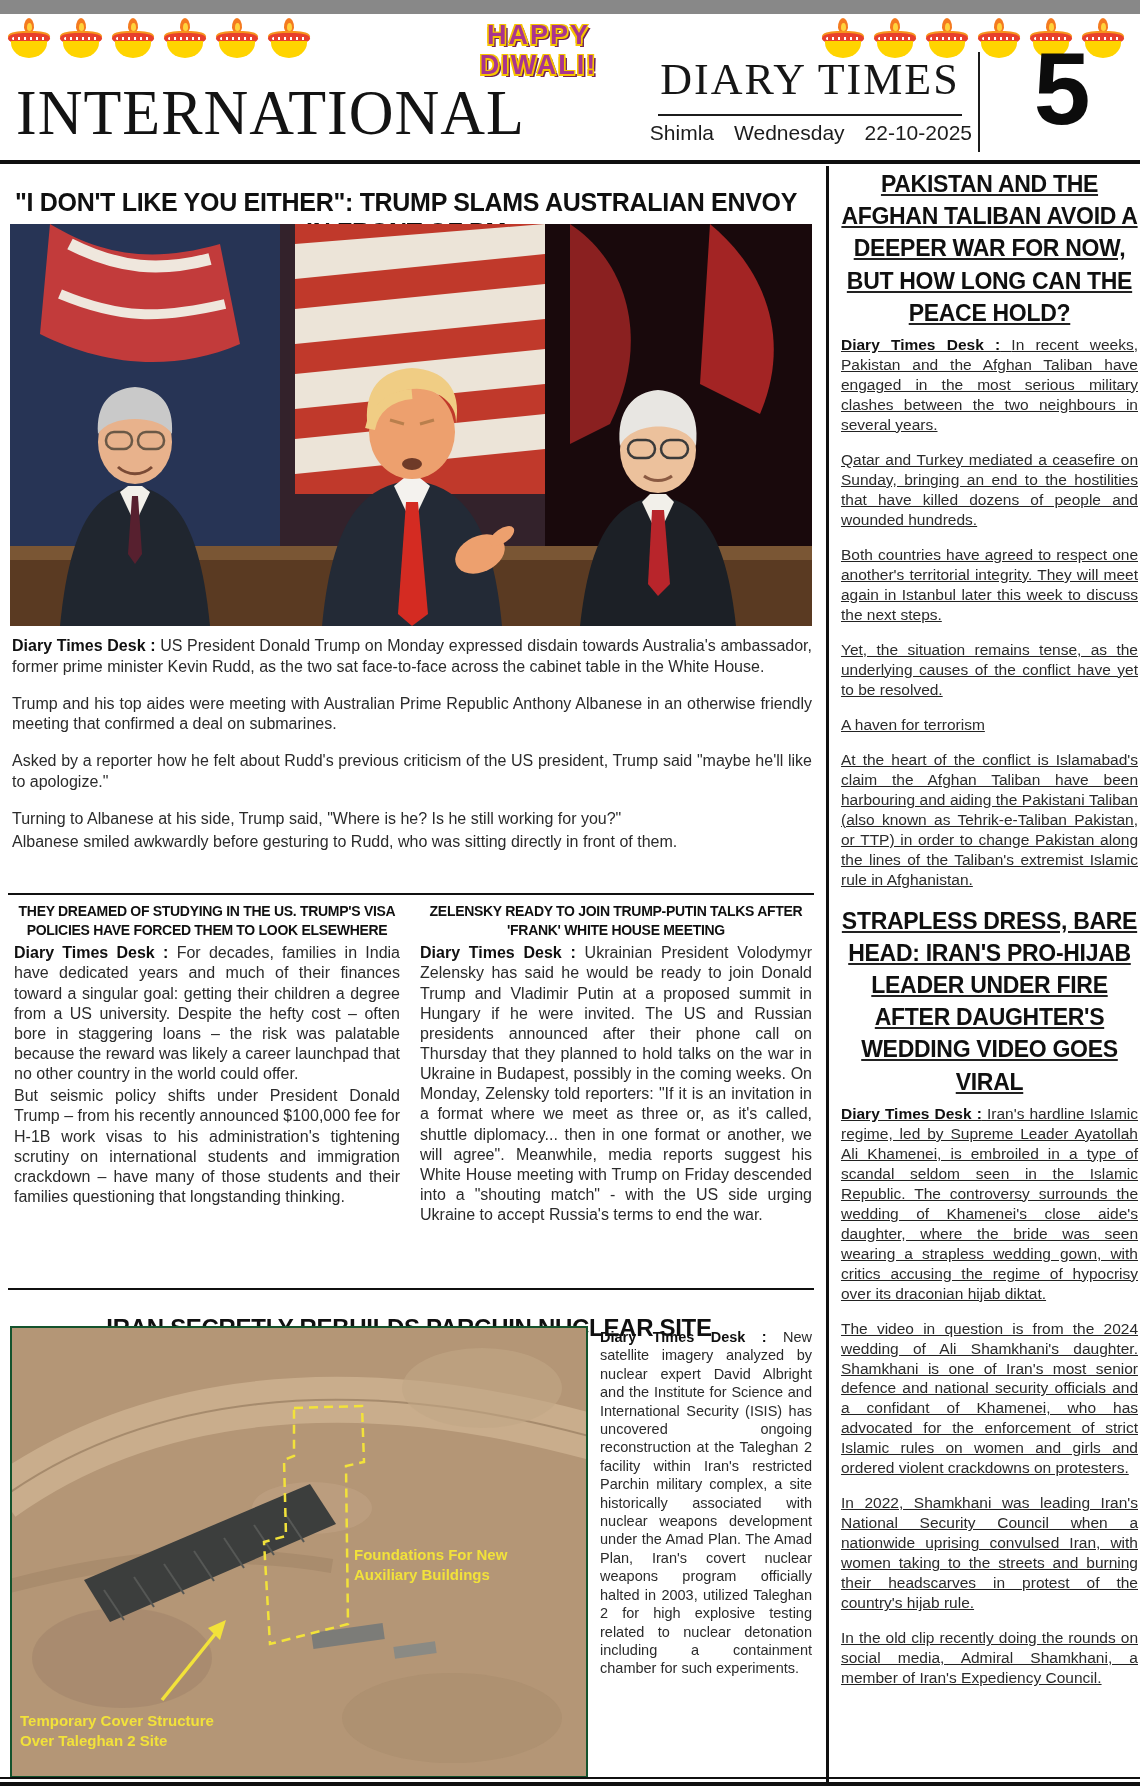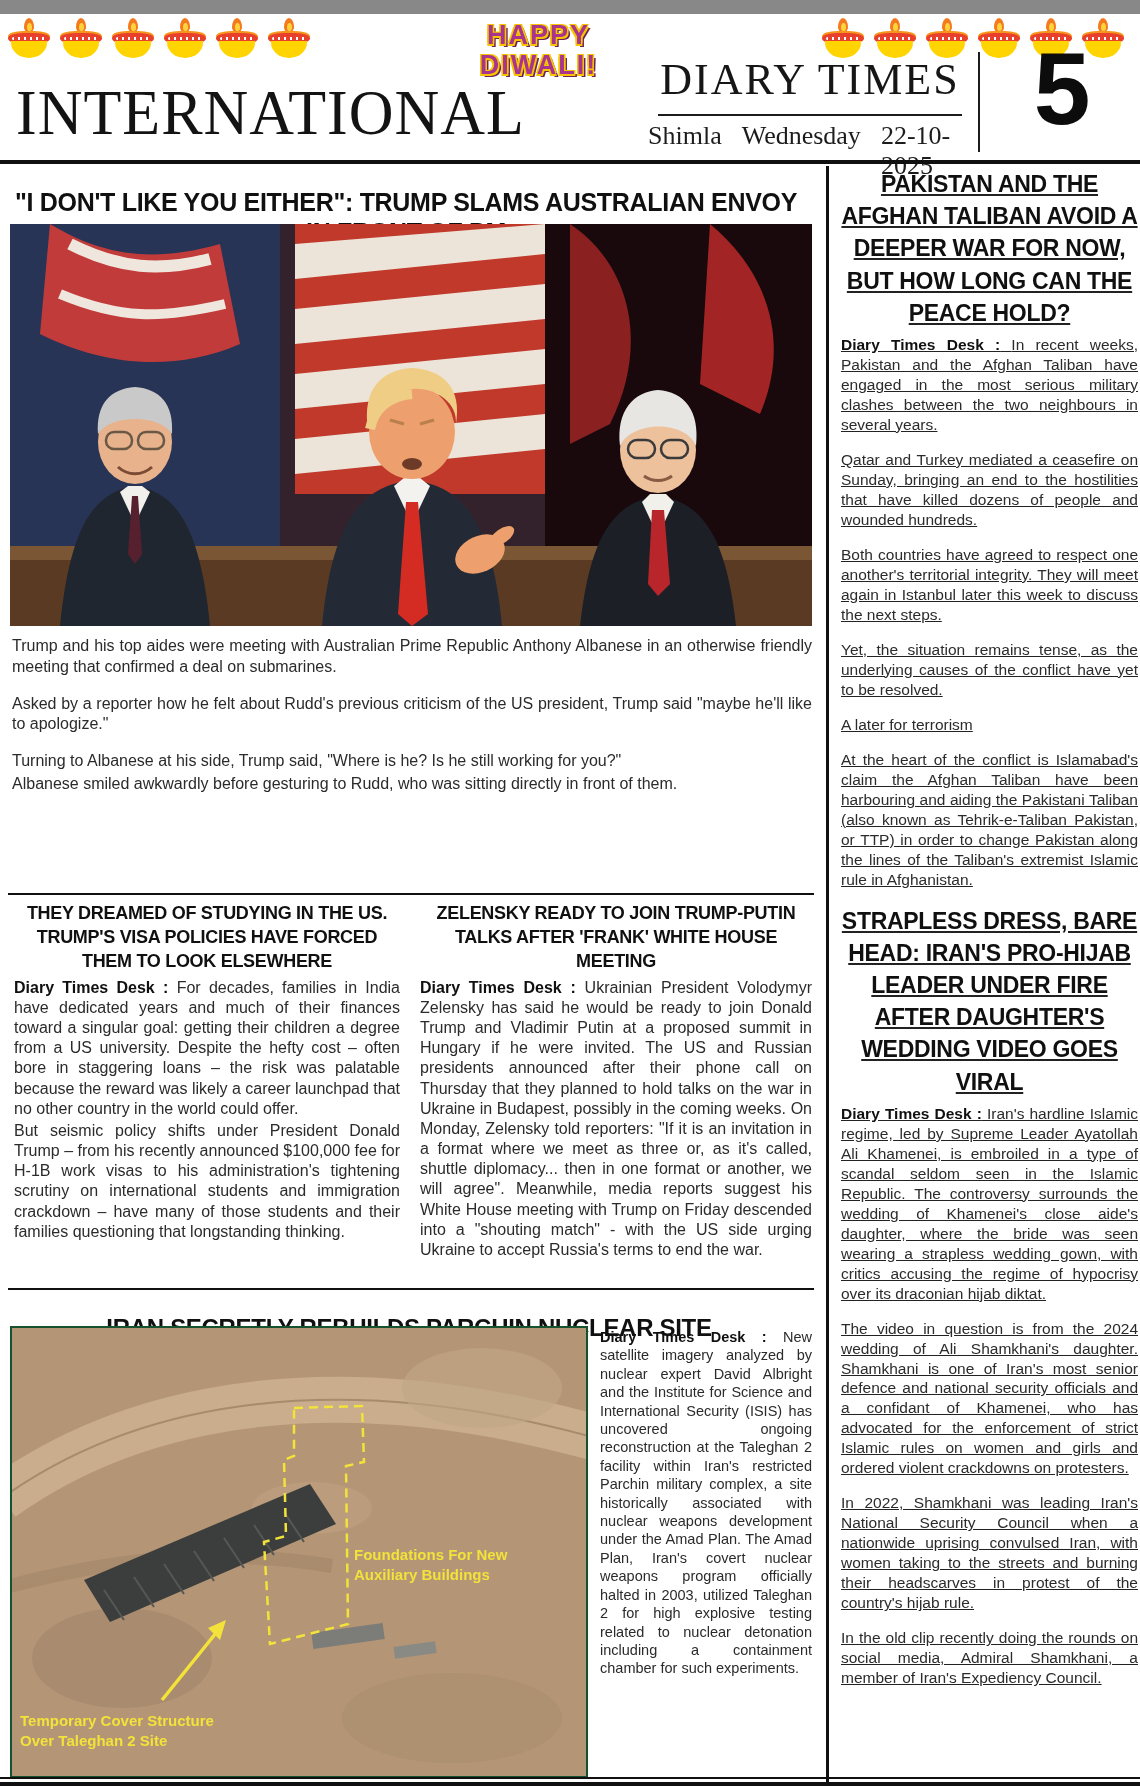--- a/index.html
+++ b/index.html
@@ -25,21 +25,21 @@
   .greeting{position:absolute;left:446px;top:6px;width:185px;text-align:center;
             font-weight:700;font-size:27px;line-height:1.12;letter-spacing:2px;color:#a9348e;
             text-shadow:-1.5px -1.5px 0 #f7c400,1.5px -1.5px 0 #f7c400,-1.5px 1.5px 0 #f7c400,
                          1.5px 1.5px 0 #f7c400,3px 3px 0 #6e2158;}
   .section-title{position:absolute;left:16px;top:64px;font-family:"Liberation Serif",serif;
                  font-size:62px;letter-spacing:1px;color:#131313;transform:scaleY(1.02);white-space:nowrap;}
   .paper-name{position:absolute;left:655px;top:40px;width:310px;text-align:center;
               font-family:"Liberation Serif",serif;font-size:44px;letter-spacing:2px;color:#161616;}
   .mast-rule{position:absolute;left:658px;top:100px;width:304px;border-top:2px solid #1c1c1c;}
   .dateline{position:absolute;left:648px;top:107px;width:324px;display:flex;justify-content:flex-end;gap:20px;
-            font-family:Liberation Serif, serif;font-size:26px;color:#1c1c1c;}
+            font-family:Liberation Sans, sans-serif;font-size:21px;color:#1c1c1c;}
   .mast-vline{position:absolute;left:978px;top:38px;width:2px;height:100px;background:#1c1c1c;}
   .page-number{position:absolute;left:992px;top:18px;width:140px;text-align:center;
                font-size:102px;font-weight:700;color:#0c0c0c;line-height:1.12;}
   .header-rule{position:absolute;left:0;top:146px;width:1140px;height:4px;background:#101010;}
 
   
   .headline{font-weight:700;color:#101010;text-align:center;letter-spacing:-0.3px;}
   .body-text p{margin:0 0 16px 0;text-align:justify;}
   .desk{font-weight:700;color:#101010;}
   .desk:after{content:" ";}
@@ -47,21 +47,21 @@
   
   .main-headline{position:absolute;left:6px;top:156px;width:800px;font-size:25px;line-height:1.2;}
   .photo{position:absolute;left:10px;top:210px;width:802px;height:402px;background:#2a2030;}
   .photo svg{display:block;}
   .trump-body{position:absolute;left:12px;top:622px;width:800px;font-size:16px;line-height:1.3;color:#2b2b2b;}
   .trump-body p.tight{margin-bottom:2px;}
 
   .mid-rule{position:absolute;left:8px;top:879px;width:806px;height:2px;background:#101010;}
   .visa-col{position:absolute;left:14px;top:888px;width:386px;}
   .zel-col{position:absolute;left:420px;top:888px;width:392px;}
-  .col-head{font-size:18px;line-height:1.33;margin:0 0 4px 0;}
+  .col-head{font-size:14px;line-height:1.33;margin:0 0 4px 0;}
   .col-body{font-size:16px;line-height:1.26;color:#2b2b2b;}
   .col-body p{margin:0;text-align:justify;}
   .col-body p + p{margin-top:2px;}
 
   .rule2{position:absolute;left:8px;top:1274px;width:806px;height:2px;background:#101010;}
   .parchin-head{position:absolute;left:6px;top:1281px;width:806px;font-size:24px;line-height:1.1;}
   .sat-frame{position:absolute;left:10px;top:1312px;width:574px;height:448px;border:2px solid #14532d;}
   .parchin-body{position:absolute;left:600px;top:1314px;width:212px;font-size:14.5px;line-height:1.27;color:#2b2b2b;text-align:justify;}
 
   
@@ -211,20 +211,21 @@
       <path d="M642,286 L654,286 L660,360 L648,372 L638,360 Z" fill="#b8252b"></path>
       <ellipse cx="648" cy="226" rx="38" ry="43" fill="#ecc19c"></ellipse>
       <path d="M610,222 C606,186 624,168 648,166 C674,168 690,186 686,222 C676,196 622,196 610,222 Z" fill="#e8e6e2"></path>
       <rect x="618" y="216" width="27" height="18" rx="9" fill="none" stroke="#3a3a3a" stroke-width="2.5"></rect>
       <rect x="651" y="216" width="27" height="18" rx="9" fill="none" stroke="#3a3a3a" stroke-width="2.5"></rect>
       <path d="M634,252 C642,258 654,258 662,252" stroke="#8a5a42" stroke-width="3" fill="none"></path>
     </svg>
   </div>
 
   <div class="trump-body body-text">
+    <p><b class="desk">Diary Times Desk :</b><span>US President Donald Trump on Monday expressed disdain towards Australia's ambassador, former prime minister Kevin Rudd, as the two sat face-to-face across the cabinet table in the White House.</span></p>
     <p>Trump and his top aides were meeting with Australian Prime Republic Anthony Albanese in an otherwise friendly meeting that confirmed a deal on submarines.</p>
     <p>Asked by a reporter how he felt about Rudd's previous criticism of the US president, Trump said "maybe he'll like to apologize."</p>
     <p class="tight">Turning to Albanese at his side, Trump said, "Where is he? Is he still working for you?"</p>
     <p>Albanese smiled awkwardly before gesturing to Rudd, who was sitting directly in front of them.</p>
   </div>
 
   <div class="mid-rule"></div>
 
   <div class="visa-col">
     <h2 class="headline col-head">THEY DREAMED OF STUDYING IN THE US. TRUMP'S VISA POLICIES HAVE FORCED THEM TO LOOK ELSEWHERE</h2>
@@ -289,21 +290,21 @@
 
   <div class="divider-v"></div>
 
   <div class="right-col">
     <h2 class="headline">PAKISTAN AND THE AFGHAN TALIBAN AVOID A DEEPER WAR FOR NOW, BUT HOW LONG CAN THE PEACE HOLD?</h2>
     <div class="body-text">
       <p><b class="desk">Diary Times Desk :</b><span>In recent weeks, Pakistan and the Afghan Taliban have engaged in the most serious military clashes between the two neighbours in several years.</span></p>
       <p>Qatar and Turkey mediated a ceasefire on Sunday, bringing an end to the hostilities that have killed dozens of people and wounded hundreds.</p>
       <p>Both countries have agreed to respect one another's territorial integrity. They will meet again in Istanbul later this week to discuss the next steps.</p>
       <p>Yet, the situation remains tense, as the underlying causes of the conflict have yet to be resolved.</p>
-      <p>A later for terrorism</p>
+      <p>A haven for terrorism</p>
       <p>At the heart of the conflict is Islamabad's claim the Afghan Taliban have been harbouring and aiding the Pakistani Taliban (also known as Tehrik-e-Taliban Pakistan, or TTP) in order to change Pakistan along the lines of the Taliban's extremist Islamic rule in Afghanistan.</p>
     </div>
 
     <h2 class="headline strapless-head">STRAPLESS DRESS, BARE HEAD: IRAN'S PRO-HIJAB LEADER UNDER FIRE AFTER DAUGHTER'S WEDDING VIDEO GOES VIRAL</h2>
     <div class="body-text">
       <p><b class="desk">Diary Times Desk :</b><span>Iran's hardline Islamic regime, led by Supreme Leader Ayatollah Ali Khamenei, is embroiled in a type of scandal seldom seen in the Islamic Republic. The controversy surrounds the wedding of Khamenei's close aide's daughter, where the bride was seen wearing a strapless wedding gown, with critics accusing the regime of hypocrisy over its draconian hijab diktat.</span></p>
       <p>The video in question is from the 2024 wedding of Ali Shamkhani's daughter. Shamkhani is one of Iran's most senior defence and national security officials and a confidant of Khamenei, who has advocated for the enforcement of strict Islamic rules on women and girls and ordered violent crackdowns on protesters.</p>
       <p>In 2022, Shamkhani was leading Iran's National Security Council when a nationwide uprising convulsed Iran, with women taking to the streets and burning their headscarves in protest of the country's hijab rule.</p>
       <p>In the old clip recently doing the rounds on social media, Admiral Shamkhani, a member of Iran's Expediency Council.</p>
     </div>

